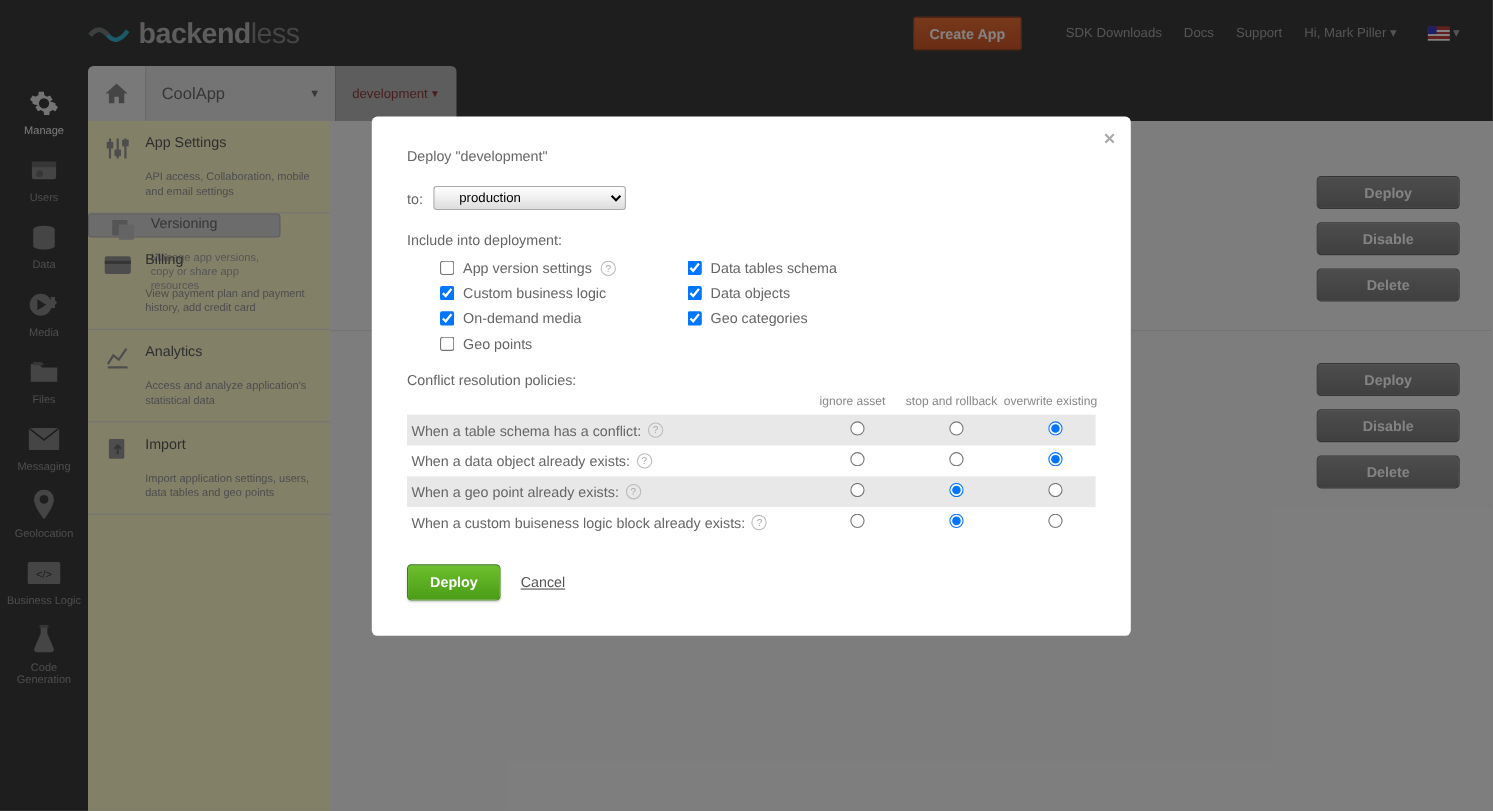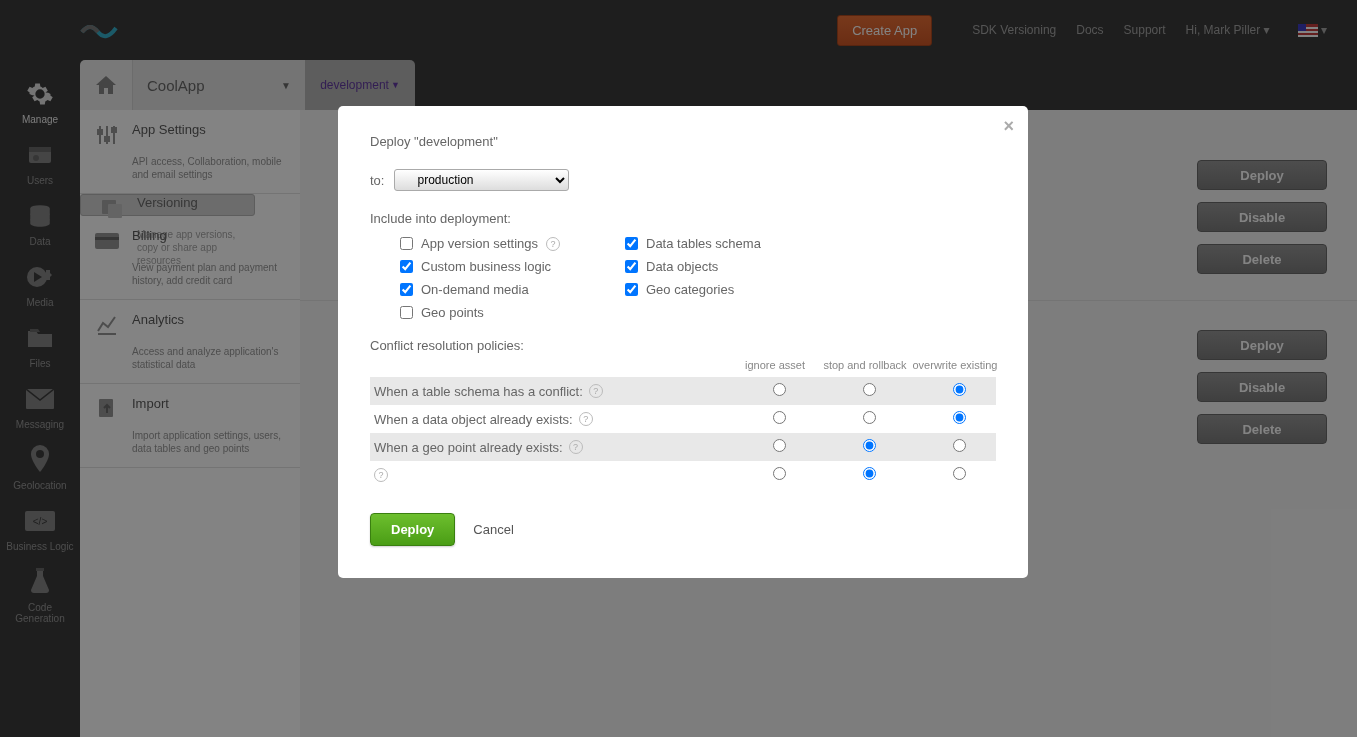--- a/index.html
+++ b/index.html
@@ -5,40 +5,40 @@
 *{box-sizing:border-box;margin:0;padding:0;font-family:Arial,Helvetica,sans-serif}
 html,body{height:100%;width:100%;overflow:hidden}
 body{background:#212121;color:#999;font-size:12px}
 
 
 .top{height:60px;display:flex;align-items:center;padding:0 20px 0 80px}
 .logo{display:flex;align-items:center;gap:6px}
 .logo-sw{font-size:26px;color:#777;font-weight:300;letter-spacing:-0.5px}
 .logo-sw b{color:#aaa;font-weight:600}
 .top-sp{flex:1}
-.create-app{background:linear-gradient(#e55b1a,#c8410a);color:#fff;padding:7px 14px;border-radius:3px;font-size:13px;font-weight:normal;border:1px solid #a03000;margin-right:30px;cursor:pointer}
+.create-app{background:linear-gradient(#e55b1a,#c8410a);color:#fff;padding:7px 14px;border-radius:3px;font-size:13px;font-weight:bold;border:1px solid #a03000;margin-right:30px;cursor:pointer}
 .top-link{color:#999;font-size:12px;margin:0 10px;cursor:pointer}
 .flag{width:20px;height:13px;background:linear-gradient(to bottom,#b22 0 25%,#fff 25% 40%,#b22 40% 55%,#fff 55% 70%,#b22 70% 85%,#fff 85% 100%);display:inline-block;vertical-align:middle;margin-left:8px;position:relative}
 .flag::before{content:'';position:absolute;width:8px;height:7px;background:#22b;top:0;left:0}
 
 
 .frame{position:absolute;left:0;top:60px;bottom:0;right:0;display:flex}
 .rail{width:80px;display:flex;flex-direction:column;align-items:center;padding-top:18px}
 .rail-item{width:70px;text-align:center;color:#888;font-size:10px;margin-bottom:14px;cursor:pointer}
 .rail-item.active{color:#eee}
 .rail-ic{width:32px;height:32px;margin:0 auto 4px;display:flex;align-items:center;justify-content:center}
 
 .shell{flex:1;display:flex;flex-direction:column}
 .appbar{height:50px;display:flex;align-items:center;width:335px}
 .home-btn{width:52px;height:50px;background:#e8e8e8;border-radius:5px 0 0 0;display:flex;align-items:center;justify-content:center;cursor:pointer}
 .app-sel{flex:1;height:50px;background:#ddd;display:flex;align-items:center;padding:0 14px;font-size:15px;color:#555;cursor:pointer;border-left:1px solid #ccc}
-.env-sel{width:110px;height:50px;background:#aaa;border-radius:0 5px 0 0;display:flex;align-items:center;justify-content:center;font-size:12px;color:#4c1d95;cursor:pointer}
+.env-sel{width:110px;height:50px;background:#aaa;border-radius:0 5px 0 0;display:flex;align-items:center;justify-content:center;font-size:12px;color:#7f1d1d;cursor:pointer}
 
 .body{flex:1;display:flex}
-.side{width:220px;background:#ffffff}
+.side{width:220px;background:#fef9c3}
 .side-item{display:flex;gap:12px;padding:12px 14px;border-bottom:1px solid #ddd;cursor:pointer}
 .side-item.sel{background:#ccc}
 .side-ic{width:26px;height:26px;flex-shrink:0;color:#777;display:flex;align-items:center;justify-content:center}
 .side-t{font-size:13px;color:#444}
 .side-d{font-size:10px;color:#888;line-height:1.3;margin-top:18px}
 .side-item.sel .side-t{color:#555}
 .side-item.sel .side-d{color:#999}
 
 .main{flex:1;background:#f2f2f2;position:relative;padding:30px}
 .btn-col{position:absolute;right:30px;top:50px;display:flex;flex-direction:column;gap:12px}
@@ -61,37 +61,38 @@
 .pol-head{display:grid;grid-template-columns:360px 90px 90px 90px;font-size:11px;color:#888;text-align:center;margin-bottom:6px}
 .pol-head>div:first-child{text-align:left}
 .pol-row{display:grid;grid-template-columns:360px 90px 90px 90px;align-items:center;height:28px;padding:0 4px}
 .pol-row:nth-child(odd){background:#e8e8e8}
 .pol-row>div:first-child{text-align:left;display:flex;align-items:center;gap:6px}
 .pol-row>div{text-align:center}
 .rd{cursor:pointer}
 
 .m-foot{display:flex;align-items:center;gap:18px;margin-top:24px}
 .deploy-btn{background:linear-gradient(#6dbf2e,#4a9d15);color:#fff;font-weight:bold;border:1px solid #3a7f10;border-radius:4px;padding:8px 20px;font-size:13px;cursor:pointer;box-shadow:0 1px 2px rgba(0,0,0,0.2)}
-.cancel-l{color:#555;cursor:pointer;font-size:13px}
+.cancel-l{color:#555;text-decoration:underline;cursor:pointer;font-size:13px}
 
 svg{display:block}
 </style>
 </head>
 <body>
 
 <div class="top">
   <div class="logo">
     <svg width="40" height="24" viewBox="0 0 40 24">
         <path d="M2 14 Q10 4 18 14 Q26 24 36 10" stroke="#1aa5c4" stroke-width="4" fill="none"></path>
         <path d="M2 14 Q10 4 18 14" stroke="#666" stroke-width="4" fill="none"></path>
       </svg>
+    <span class="logo-sw"><b>backend</b><span>less</span></span>
   </div>
   <div class="top-sp"></div>
   <button class="create-app">Create App</button>
-  <span class="top-link">SDK Versioning</span>
+  <span class="top-link">SDK Downloads</span>
   <span class="top-link">Docs</span>
   <span class="top-link">Support</span>
   <span class="top-link"><span>Hi, Mark Piller</span> ▾</span>
   <span class="top-link"><span class="flag"></span> ▾</span>
 </div>
 
 <div class="frame">
   <div class="rail">
     <div class="rail-item active"><div class="rail-ic">
           <svg width="28" height="28" viewBox="0 0 24 24" fill="#ddd">
@@ -326,20 +327,21 @@
           <div>
             <span>When a geo point already exists:</span>
             <span class="help">?</span>
           </div>
           <div><input type="radio" name="pol2" class="rd" style=""></div>
           <div><input type="radio" name="pol2" class="rd" checked="" style=""></div>
           <div><input type="radio" name="pol2" class="rd" style=""></div>
         </div>
         <div class="pol-row">
           <div>
+            <span>When a custom buiseness logic block already exists:</span>
             <span class="help">?</span>
           </div>
           <div><input type="radio" name="pol3" class="rd" style=""></div>
           <div><input type="radio" name="pol3" class="rd" checked="" style=""></div>
           <div><input type="radio" name="pol3" class="rd" style=""></div>
         </div>
       </div>
   </div>
 
   <div class="m-foot">

